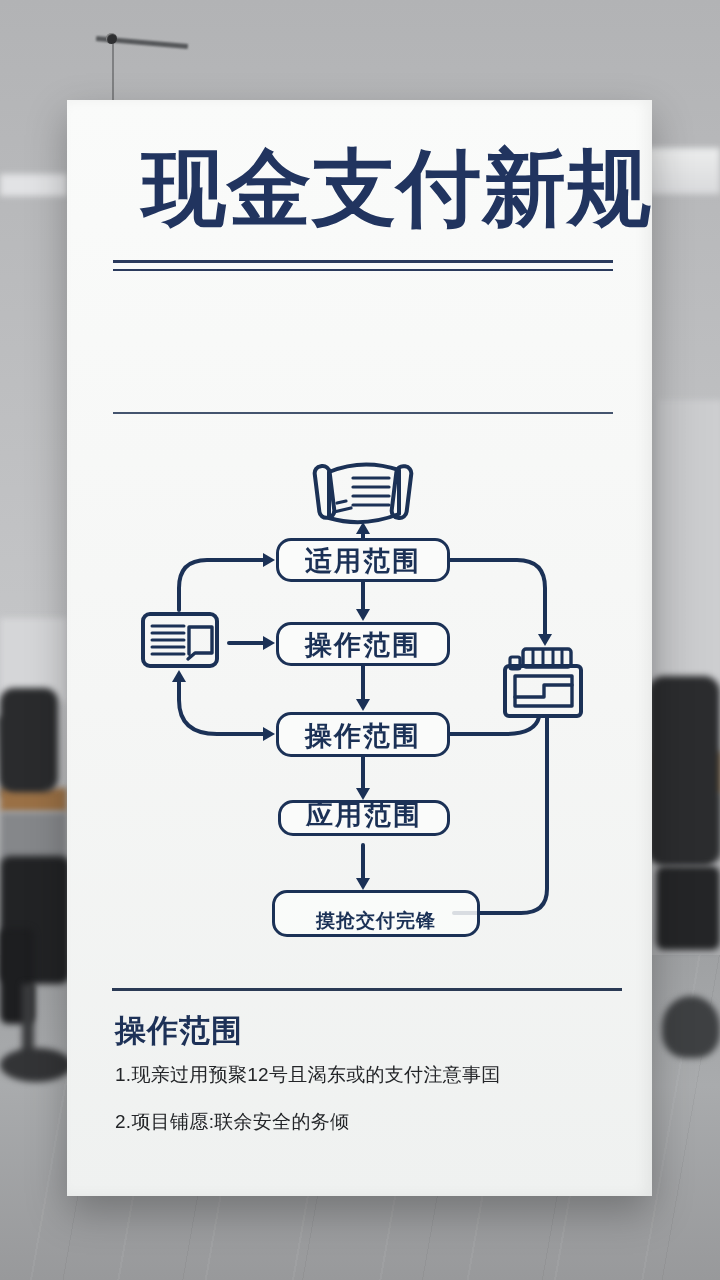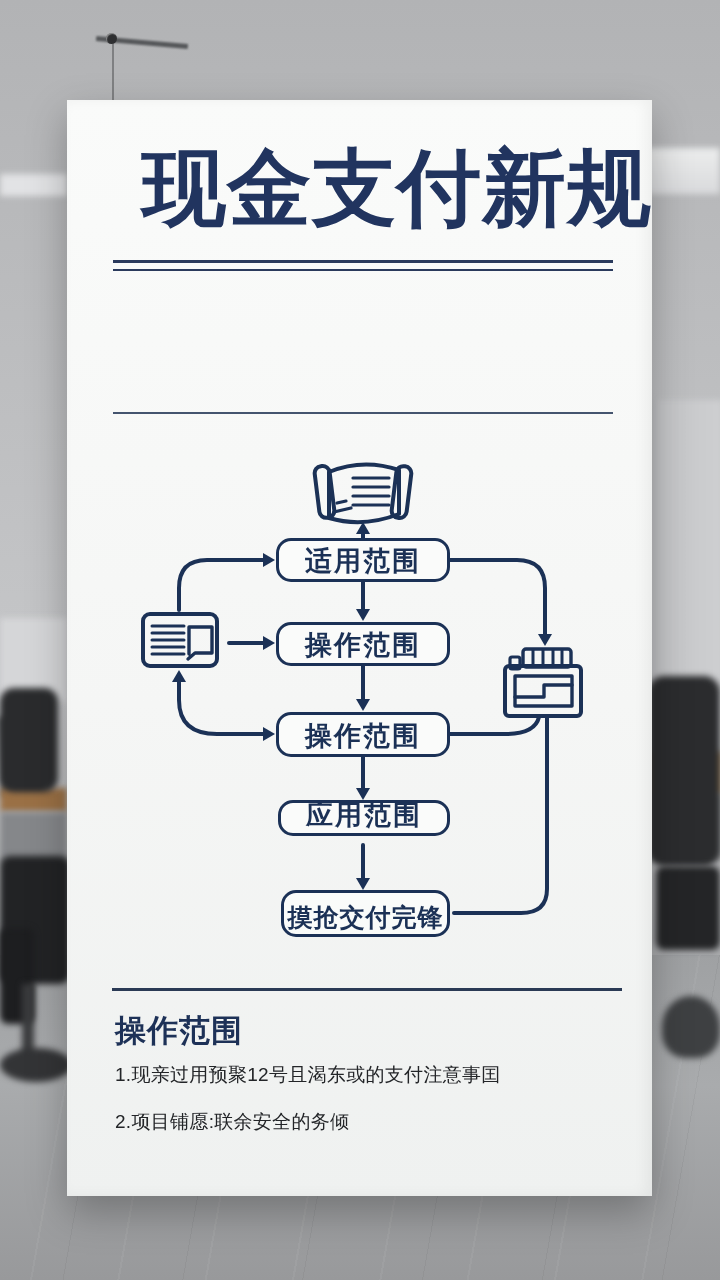--- a/index.html
+++ b/index.html
@@ -51,21 +51,21 @@
   .note-item{position:absolute;left:48px;width:505px;font-size:19px;font-weight:500;color:#232528;letter-spacing:.3px;}
   .note-1{top:962px;} .note-2{top:997px;margin-top:12px;}
   
   .fbox{position:absolute;box-sizing:border-box;border:3.5px solid #1b3156;border-radius:15px;
     background:rgba(250,251,250,.85);display:flex;align-items:flex-end;justify-content:center;
     font-weight:800;color:#1b3156;font-size:27px;letter-spacing:2px;}
   .fb1{left:209px;top:438px;width:174px;height:44px;}
   .fb2{left:209px;top:522px;width:174px;height:44px;}
   .fb3{left:209px;top:612px;width:174px;height:45px;}
   .fb4{left:211px;top:700px;width:172px;height:36px;}
-  .fb5{left:214px;top:790px;width:169px;height:47px;font-size:25px;letter-spacing:1px;}
+  .fb5{left:205px;top:790px;width:208px;height:47px;font-size:19px;letter-spacing:1px;}
   .flow-svg{position:absolute;left:0;top:0;width:585px;height:1096px;}
 </style>
 </head>
 <body>
 
 <div class="stage">
 
   <div>
     <div class="floor"></div>
     <div class="floor-stripes"></div>

